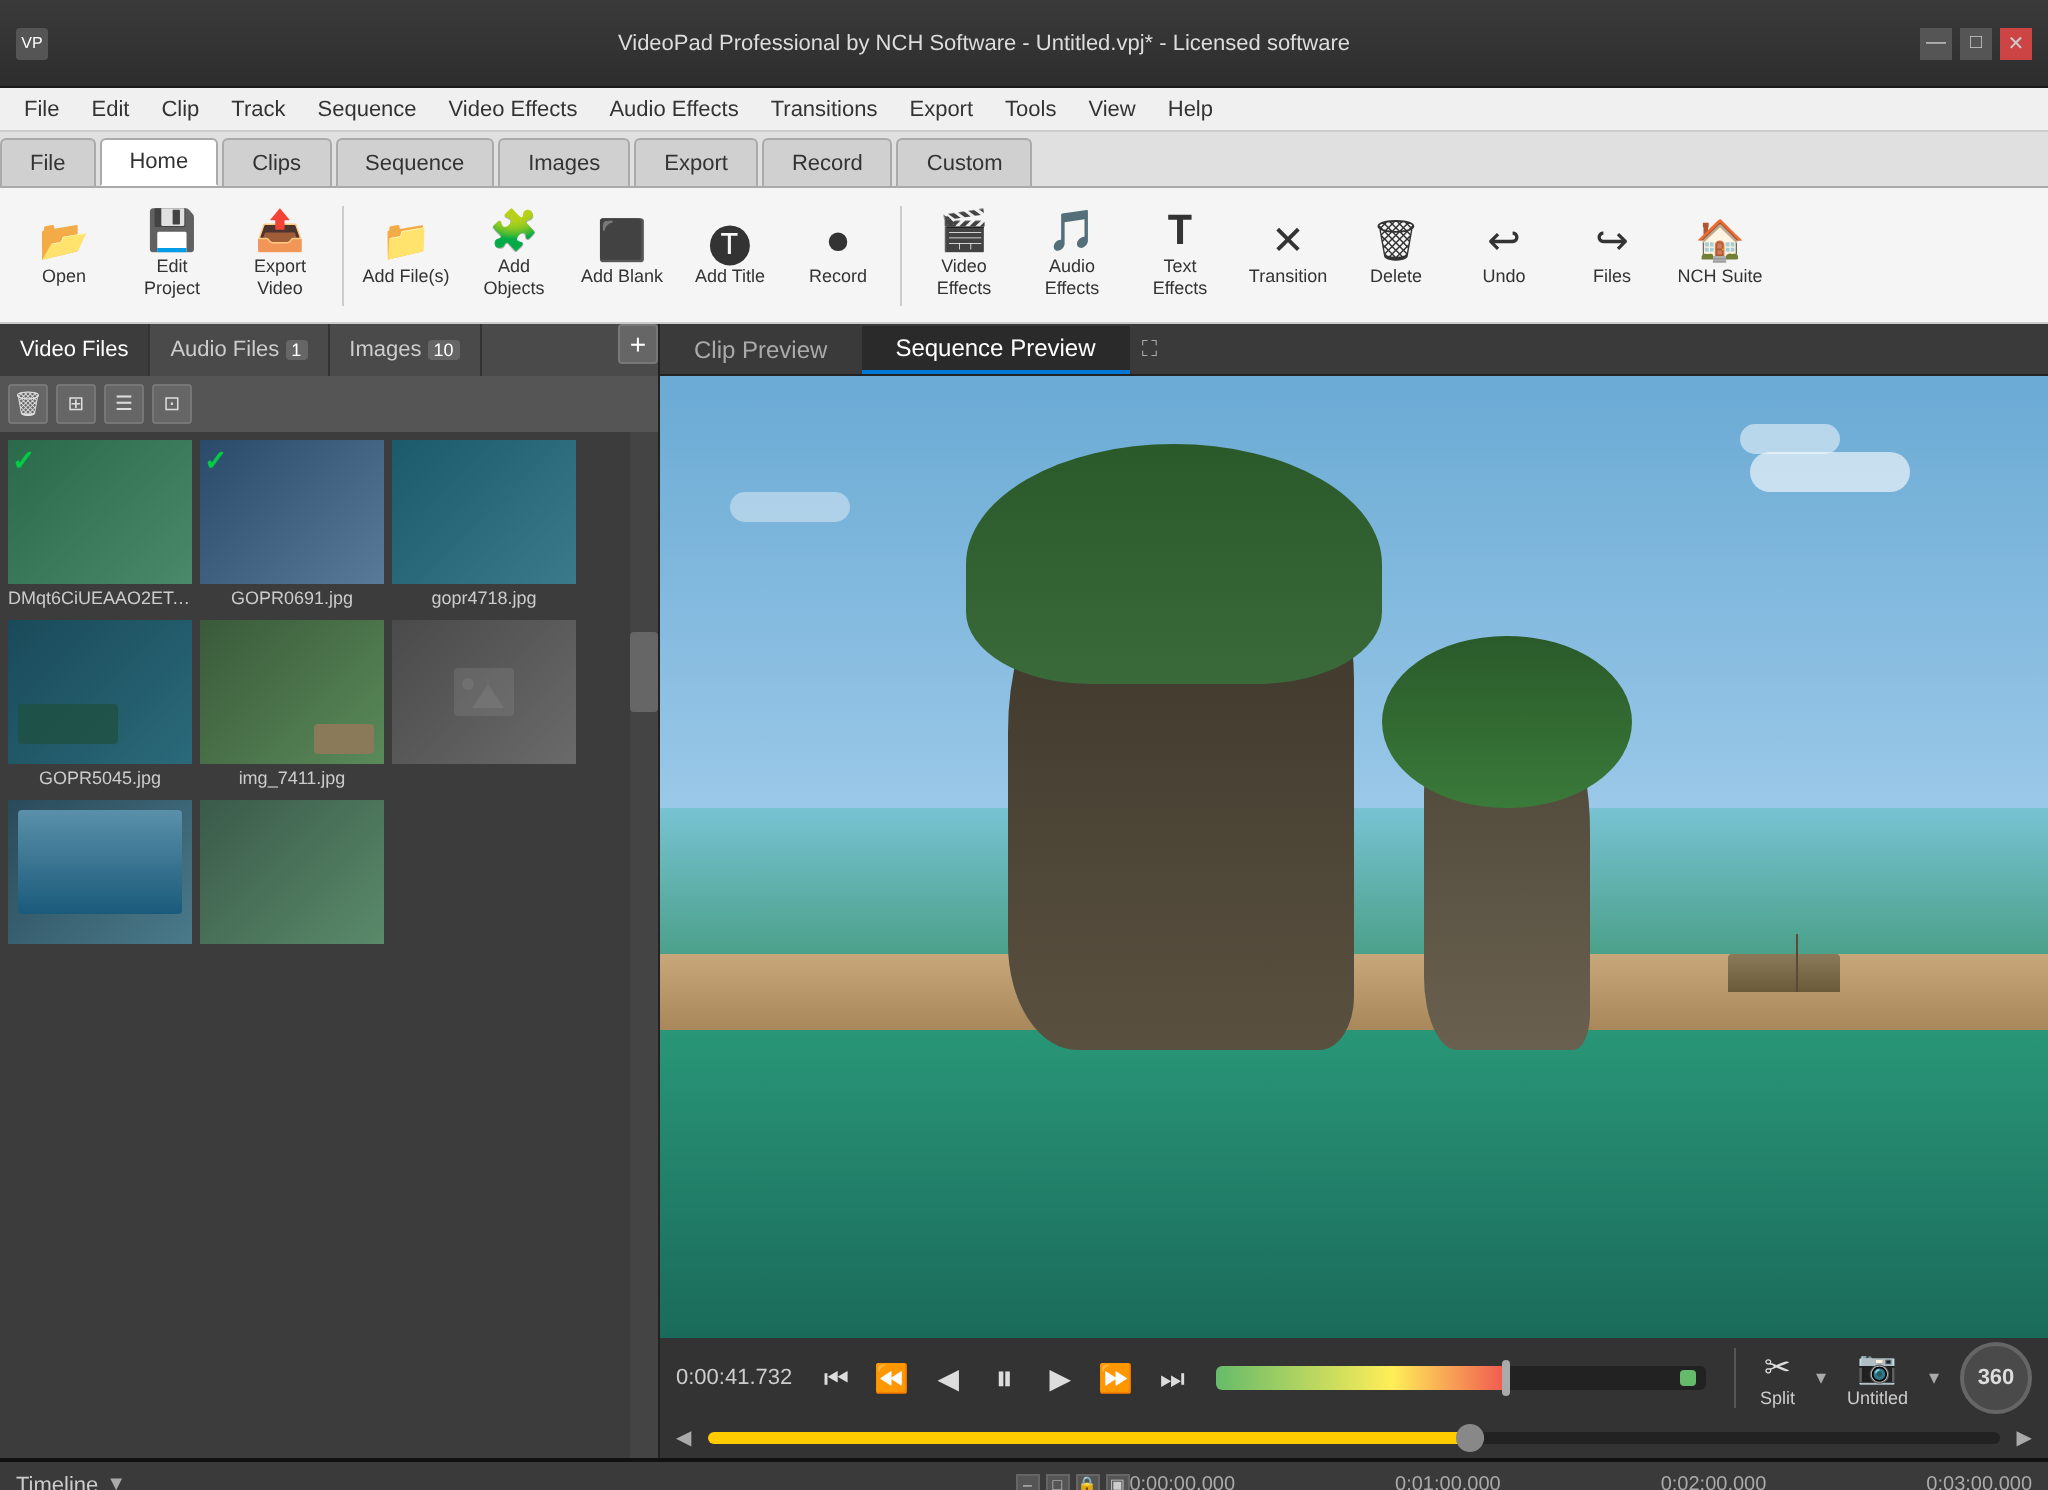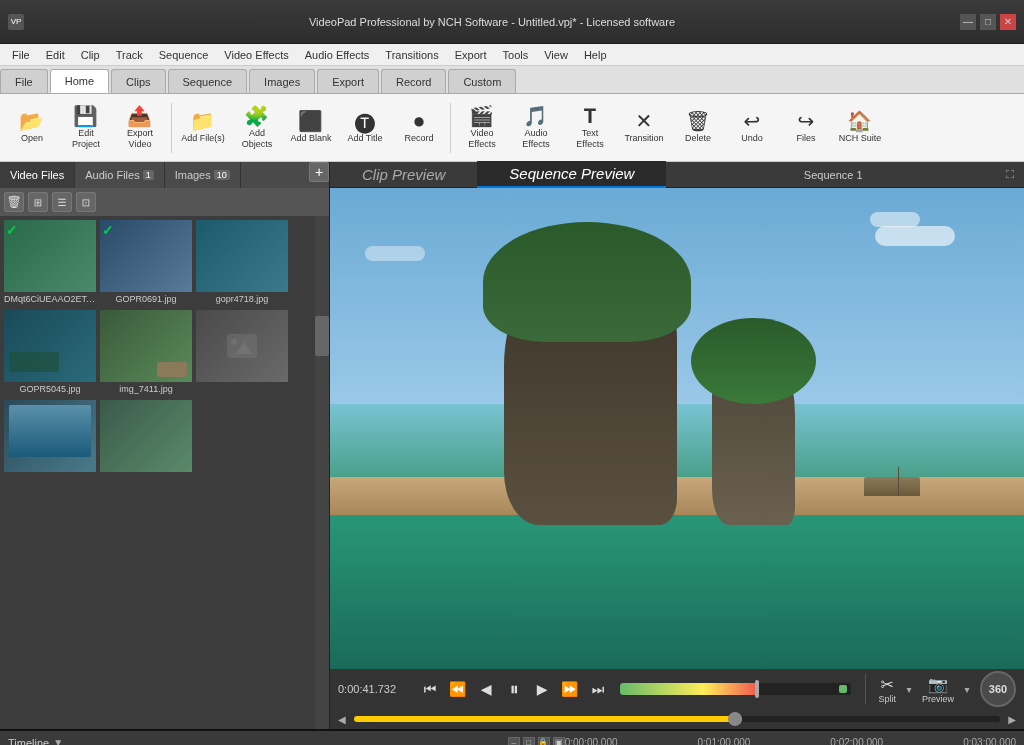--- a/index.html
+++ b/index.html
@@ -43,21 +43,21 @@
     #media-grid { flex: 1; overflow-y: auto; display: flex; flex-wrap: wrap; align-content: flex-start; padding: 4px; gap: 4px; background: #3c3c3c; position: relative; }
     .media-item { width: 92px; display: flex; flex-direction: column; cursor: pointer; }
     .media-thumb { width: 92px; height: 72px; background: #555; position: relative; overflow: hidden; }
     .media-thumb-placeholder { width: 100%; height: 100%; display: flex; align-items: center; justify-content: center; background: linear-gradient(135deg, #4a4a4a, #6a6a6a); }
     .media-check { position: absolute; top: 2px; left: 2px; color: #00cc44; font-size: 14px; font-weight: bold; }
     .media-name { font-size: 9px; color: #ccc; text-align: center; padding: 2px 0; overflow: hidden; white-space: nowrap; text-overflow: ellipsis; width: 92px; }
 
     
     #preview-panel { flex: 1; display: flex; flex-direction: column; background: #2a2a2a; }
     #preview-tabs { height: 26px; display: flex; align-items: center; background: #3a3a3a; border-bottom: 1px solid #222; }
-    .preview-tab { padding: 4px 32px; font-size: 15px; cursor: pointer; color: #aaa; font-style: italic; }
+    .preview-tab { padding: 4px 17px; font-size: 12px; cursor: pointer; color: #aaa; }
     .preview-tab.active { color: #fff; border-bottom: 2px solid #0078d7; background: #2a2a2a; }
     #preview-title { flex: 1; text-align: center; color: #ccc; font-size: 11px; }
     #preview-fullscreen { width: 20px; height: 20px; display: flex; align-items: center; justify-content: center; cursor: pointer; color: #aaa; margin-right: 4px; }
 
     #preview-video { flex: 1; background: #000; position: relative; }
     #preview-video-inner { width: 100%; height: 100%; background: linear-gradient(180deg, #87CEEB 0%, #87CEEB 40%, #2d8a5a 70%, #1a6a4a 100%); position: relative; overflow: hidden; }
 
     #preview-controls { height: 40px; background: #333; display: flex; align-items: center; padding: 0 8px; gap: 4px; }
     .ctrl-btn { width: 24px; height: 24px; display: flex; align-items: center; justify-content: center; cursor: pointer; color: #ddd; font-size: 14px; }
 
@@ -272,21 +272,20 @@
         <div style="width:14px;height:40px;background:#666;border-radius:2px;margin-top:100px;"></div>
       </div>
     </div>
   </div>
 
   <div id="preview-panel">
 
     <div id="preview-tabs">
       <div class="preview-tab">Clip Preview</div>
       <div class="preview-tab active">Sequence Preview</div>
-      <div id="preview-title">Sequence 1</div>
       <div id="preview-fullscreen">⛶</div>
     </div>
 
     <div id="preview-video">
 
       <div id="preview-video-inner">
 
         <div style="position:absolute;top:0;left:0;right:0;height:45%;background:linear-gradient(to bottom,#6aaad4,#9ac8e8);"></div>
 
         <div style="position:absolute;bottom:0;left:0;right:0;height:35%;background:linear-gradient(to bottom,#2a9a7a,#1a6a5a);"></div>
@@ -305,42 +304,42 @@
 
         <div style="position:absolute;right:18%;bottom:36%;width:1px;height:6%;background:#5a4a3a;"></div>
 
         <div style="position:absolute;top:8%;right:10%;width:80px;height:20px;background:rgba(255,255,255,0.6);border-radius:10px;"></div>
         <div style="position:absolute;top:5%;right:15%;width:50px;height:15px;background:rgba(255,255,255,0.5);border-radius:8px;"></div>
         <div style="position:absolute;top:12%;left:5%;width:60px;height:15px;background:rgba(255,255,255,0.4);border-radius:8px;"></div>
       </div>
     </div>
 
     <div id="preview-controls">
-      <div style="color:#ccc;font-size:11px;margin-right:18px;">0:00:41.732</div>
+      <div style="color:#ccc;font-size:11px;margin-right:6px;">0:00:41.732</div>
       <div class="ctrl-btn">⏮</div>
       <div class="ctrl-btn">⏪</div>
       <div class="ctrl-btn">◀</div>
       <div class="ctrl-btn" style="font-size:18px;">⏸</div>
       <div class="ctrl-btn">▶</div>
       <div class="ctrl-btn">⏩</div>
       <div class="ctrl-btn">⏭</div>
       <div style="flex:1;height:12px;background:#222;border-radius:3px;margin:0 6px;position:relative;">
         <div style="position:absolute;left:0;top:0;height:100%;width:60%;background:linear-gradient(to right,#66bb6a 0%,#ffee58 60%,#ef5350 100%);border-radius:3px;"></div>
         <div style="position:absolute;right:40%;top:-3px;width:4px;height:18px;background:#aaa;border-radius:2px;"></div>
         <div style="position:absolute;right:2%;top:2px;width:8px;height:8px;background:#66bb6a;border-radius:2px;"></div>
       </div>
       <div style="width:1px;height:30px;background:#555;margin:0 4px;"></div>
       <div class="split-btn">
         <div style="font-size:16px;color:#ddd;">✂</div>
         <div style="font-size:9px;">Split</div>
       </div>
       <div style="width:10px;height:30px;display:flex;align-items:center;justify-content:center;color:#aaa;font-size:10px;">▾</div>
       <div class="snap-btn">
         <div style="font-size:16px;color:#ddd;">📷</div>
-        <div style="font-size:9px;">Preview</div>
+        <div style="font-size:9px;">Untitled</div>
       </div>
       <div style="width:10px;height:30px;display:flex;align-items:center;justify-content:center;color:#aaa;font-size:10px;">▾</div>
       <div class="btn-360">360</div>
     </div>
 
     <div class="preview-bottom">
       <div style="color:#aaa;font-size:10px;">◀</div>
       <div class="progress-bar-area">
         <div class="progress-fill"></div>
         <div class="progress-thumb"></div>

